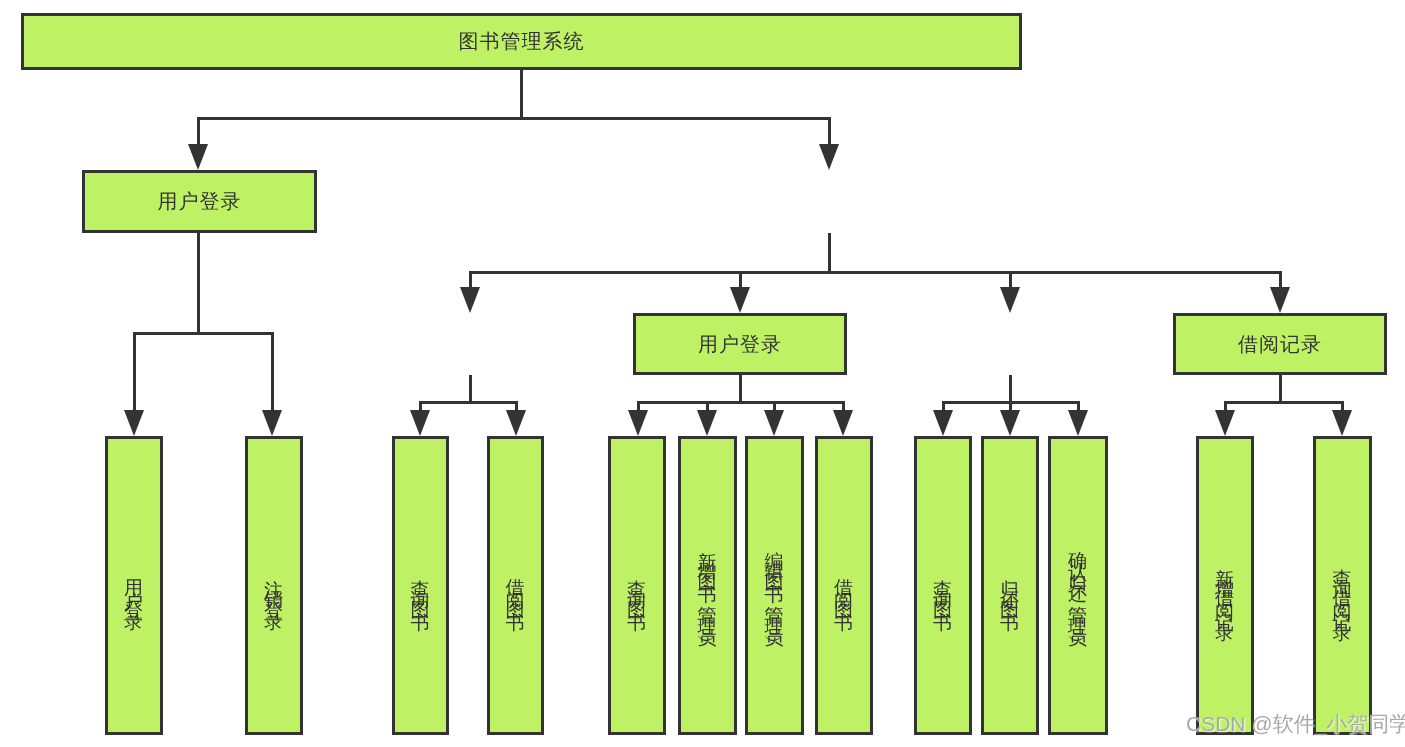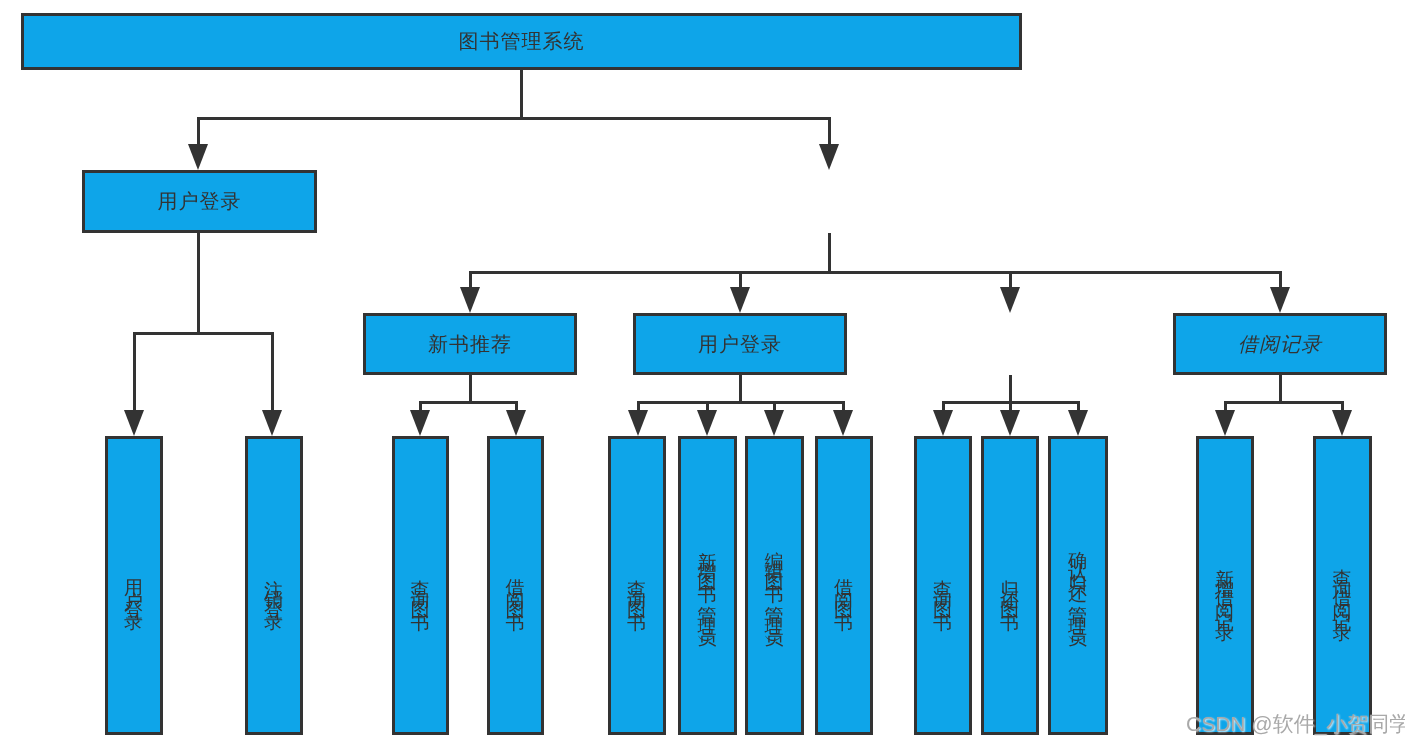--- a/index.html
+++ b/index.html
@@ -7,21 +7,21 @@
     position:relative;
     width:1405px;height:747px;
     background:#ffffff;
     font-family:"Liberation Sans","DejaVu Sans",sans-serif;
     overflow:hidden;
   }
   .box{
     position:absolute;
     box-sizing:border-box;
     border:3px solid #333333;
-    background:#0ea5e9;
+    background:#bef264;
     display:flex;
     align-items:center;
     justify-content:center;
     color:#333333;
     font-size:20px;
     letter-spacing:1px;
     white-space:nowrap;
   }
   .vbox{
     font-size:19px;
@@ -89,27 +89,24 @@
   <div class="hline" style="left:469px;top:271px;width:813px;"></div>
   <div class="vline" style="left:469px;top:271px;height:17px;"></div>
   <div class="arrow" style="left:460px;top:287px;"></div>
   <div class="vline" style="left:739px;top:271px;height:17px;"></div>
   <div class="arrow" style="left:730px;top:287px;"></div>
   <div class="vline" style="left:1009px;top:271px;height:17px;"></div>
   <div class="arrow" style="left:1000px;top:287px;"></div>
   <div class="vline" style="left:1279px;top:271px;height:17px;"></div>
   <div class="arrow" style="left:1270px;top:287px;"></div>
 
-  <div class="box" style="left:363px;top:313px;width:214px;height:62px;">
-    <span>新书推荐</span>
-  </div>
   <div class="box" style="left:633px;top:313px;width:214px;height:62px;">
     <span>用户登录</span>
   </div>
-  <div class="box" style="left:1173px;top:313px;width:214px;height:62px;font-style:italic;">
+  <div class="box" style="left:1173px;top:313px;width:214px;height:62px;">
     <span>借阅记录</span>
   </div>
 
   <div class="vline" style="left:469px;top:375px;height:29px;"></div>
   <div class="hline" style="left:419px;top:401px;width:99px;"></div>
   <div class="vline" style="left:419px;top:401px;height:10px;"></div>
   <div class="arrow" style="left:410px;top:410px;"></div>
   <div class="vline" style="left:515px;top:401px;height:10px;"></div>
   <div class="arrow" style="left:506px;top:410px;"></div>
   <div class="box vbox" style="left:392px;top:436px;width:57px;height:299px;">

